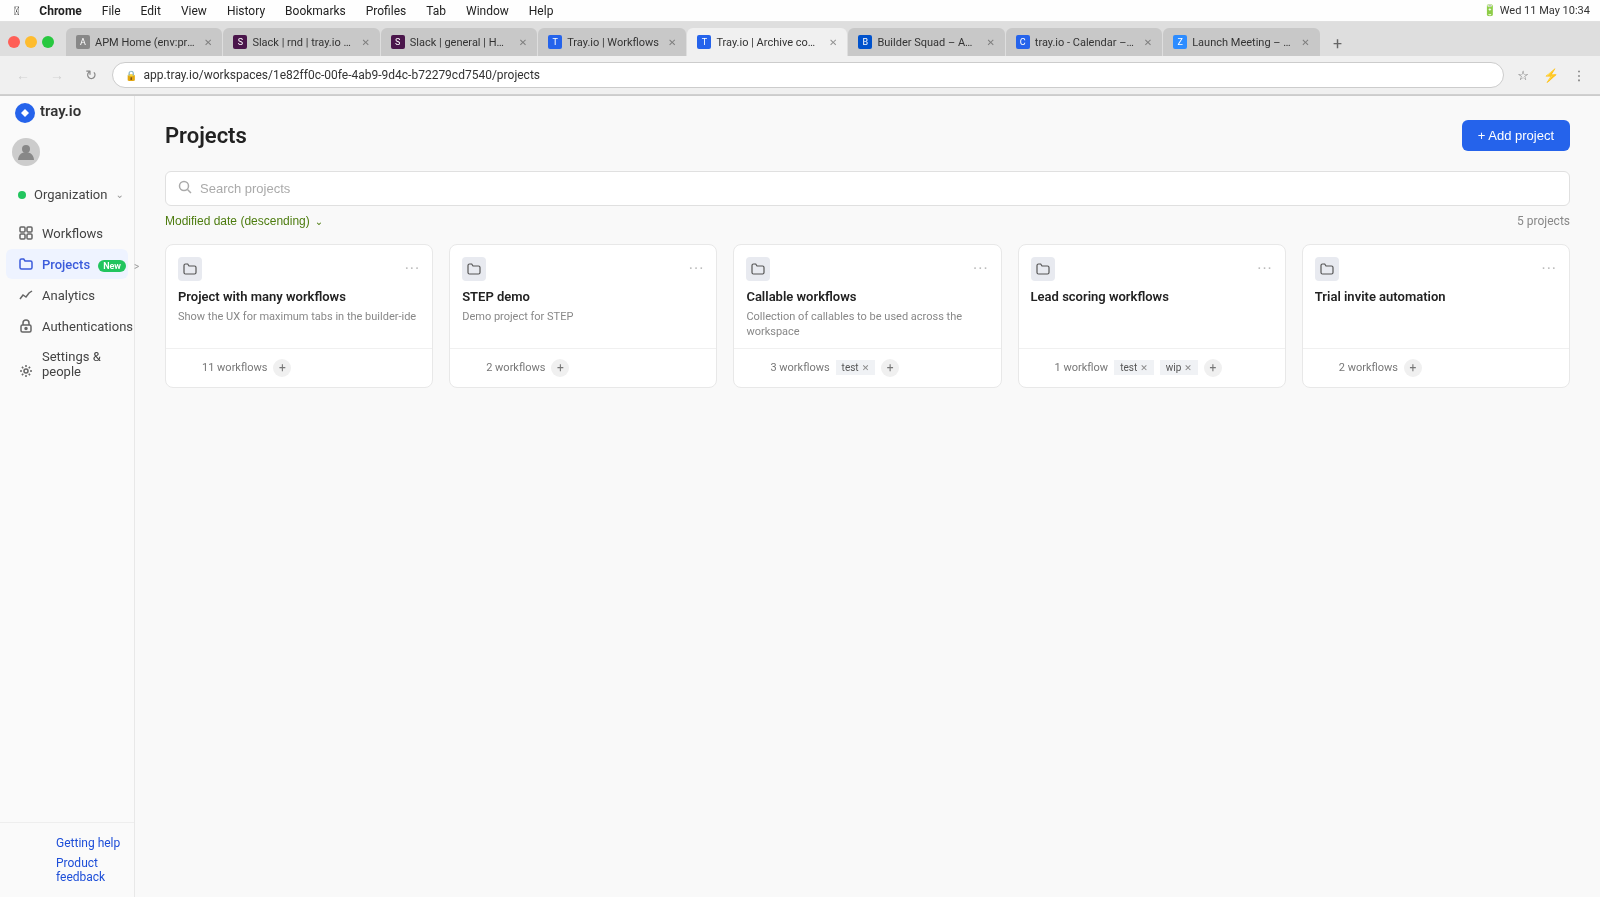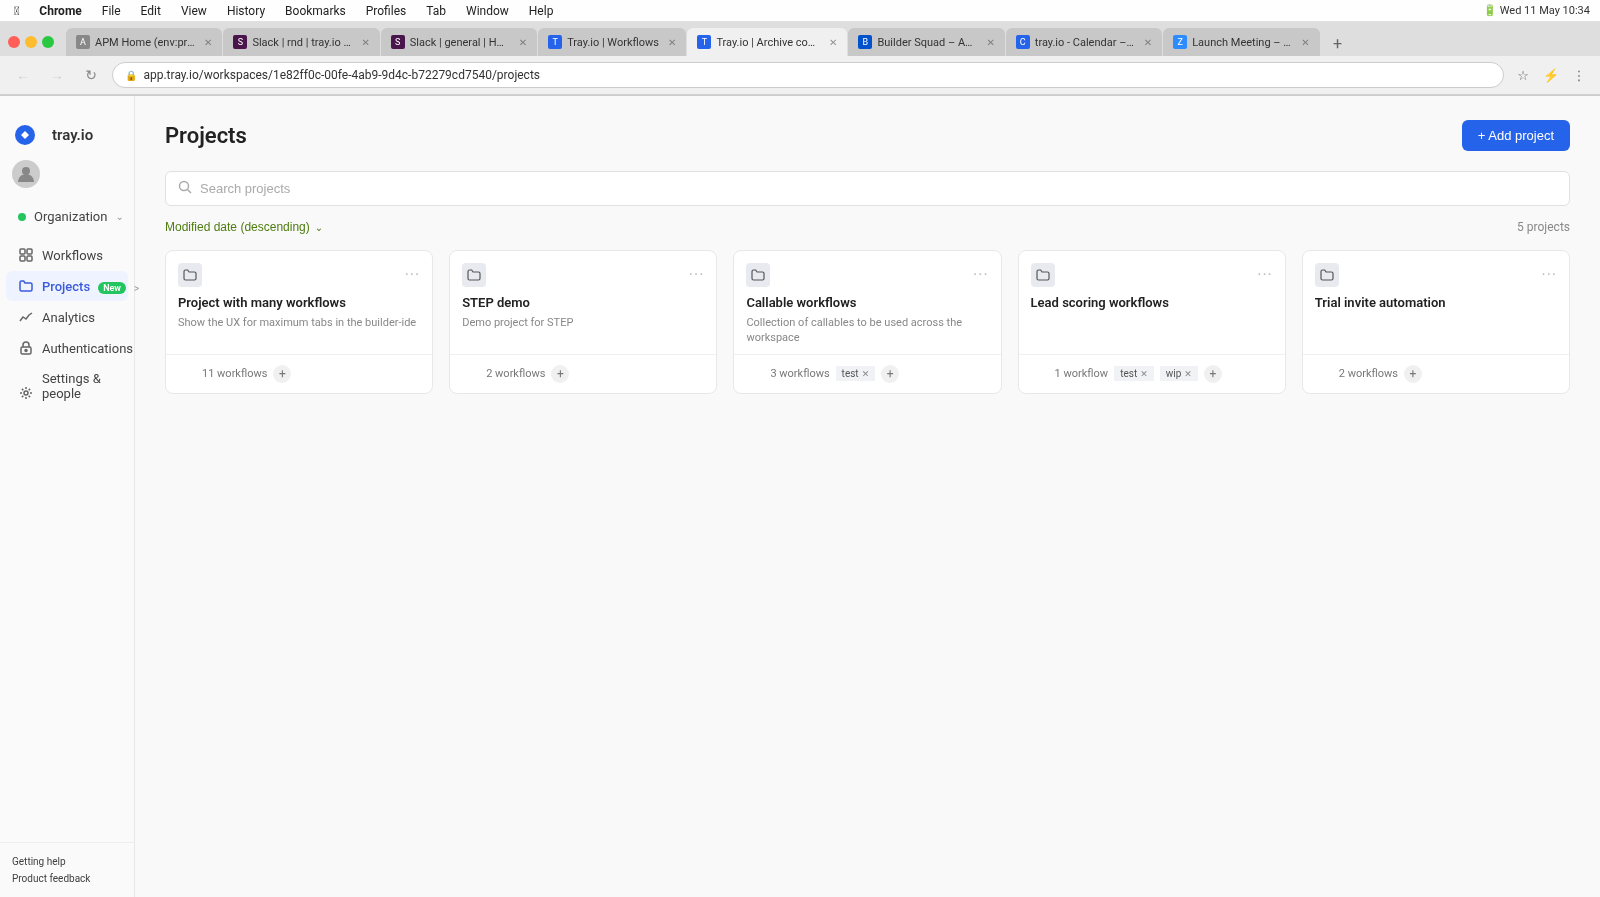--- a/index.html
+++ b/index.html
@@ -26,49 +26,49 @@
     .address-bar .lock-icon { color: #666; font-size: 10px; }
     .address-text { color: #333; font-size: 12px; text-align: right; }
     .nav-actions { display: flex; gap: 6px; }
     .nav-action-btn { width: 22px; height: 22px; display: flex; align-items: center; justify-content: center; color: #666; font-size: 13px; cursor: pointer; }
 
     
     .app-container { display: flex; flex: 1; overflow: hidden; background: #f9f9f9; }
 
     
     .sidebar { width: 135px; background: #fafafa; border-right: 1px solid #e8e8e8; display: flex; flex-direction: column; padding: 0; flex-shrink: 0; }
-    .sidebar-logo { display: flex; align-items: center; padding: 28px 14px 10px; gap: 16px; }
+    .sidebar-logo { display: flex; align-items: flex-start; padding: 6px 14px 10px; gap: 4px; }
     .sidebar-logo-icon { display: flex; align-items: center; }
     .sidebar-logo-text { font-size: 15px; font-weight: 600; color: #333; }
     
     .sidebar-section { padding: 4px 0; }
     .sidebar-item { display: flex; align-items: flex-end; padding: 7px 12px; cursor: pointer; gap: 8px; border-radius: 6px; margin: 1px 6px; }
     .sidebar-item.active { background: #eef3ff; }
     .sidebar-item-icon { width: 16px; height: 16px; display: flex; align-items: center; justify-content: center; flex-shrink: 0; }
     .sidebar-item-label { font-size: 13px; color: #444; }
     .sidebar-item.active .sidebar-item-label { color: #3b5bdb; font-weight: 500; }
     .sidebar-badge { background: #22c55e; color: white; font-size: 9px; font-weight: 600; padding: 1px 5px; border-radius: 8px; }
     .sidebar-chevron { margin-left: auto; color: #999; font-size: 10px; }
 
     .org-section { display: flex; align-items: center; padding: 7px 12px; cursor: pointer; gap: 8px; margin: 4px 6px; border-radius: 6px; }
     .org-dot { width: 8px; height: 8px; border-radius: 50%; background: #22c55e; flex-shrink: 0; }
     .org-label { font-size: 13px; color: #444; flex: 1; }
     .org-chevron { color: #999; font-size: 10px; }
 
     .sidebar-spacer { flex: 1; }
     .sidebar-footer { padding: 10px 12px; border-top: 1px solid #eee; }
-    .sidebar-footer-link { font-size: 10px; color: #404040; cursor: pointer; padding: 3px 0; display: block; }
+    .sidebar-footer-link { font-size: 12px; color: #1d4ed8; cursor: pointer; padding: 3px 0; display: block; margin-left: 44px; }
 
     
     .main-content { flex: 1; overflow-y: auto; padding: 24px 30px; }
     .page-header { display: flex; align-items: center; justify-content: space-between; margin-bottom: 20px; }
     .page-title { font-size: 22px; font-weight: 600; color: #222; }
     .add-project-btn { display: flex; align-items: center; gap: 6px; background: #2563eb; color: white; border: none; padding: 8px 16px; border-radius: 6px; font-size: 13px; font-weight: 500; cursor: pointer; }
 
-    .search-bar-container { margin-bottom: 14px; }
+    .search-bar-container { margin-bottom: 8px; }
     .search-bar { display: flex; align-items: center; background: white; border: 1px solid #e0e0e0; border-radius: 6px; padding: 8px 12px; gap: 8px; }
     .search-icon { color: #999; font-size: 13px; }
     .search-input { border: none; outline: none; font-size: 13px; color: #333; flex: 1; background: transparent; }
     .search-input::placeholder { color: #aaa; }
 
     .filter-bar { display: flex; align-items: center; justify-content: space-between; margin-bottom: 16px; }
     .filter-btn { display: flex; align-items: center; gap: 5px; font-size: 12px; color: #4d7c0f; cursor: pointer; background: none; border: none; }
     .filter-btn .chevron { font-size: 10px; }
     .project-count { font-size: 12px; color: #888; }
 

